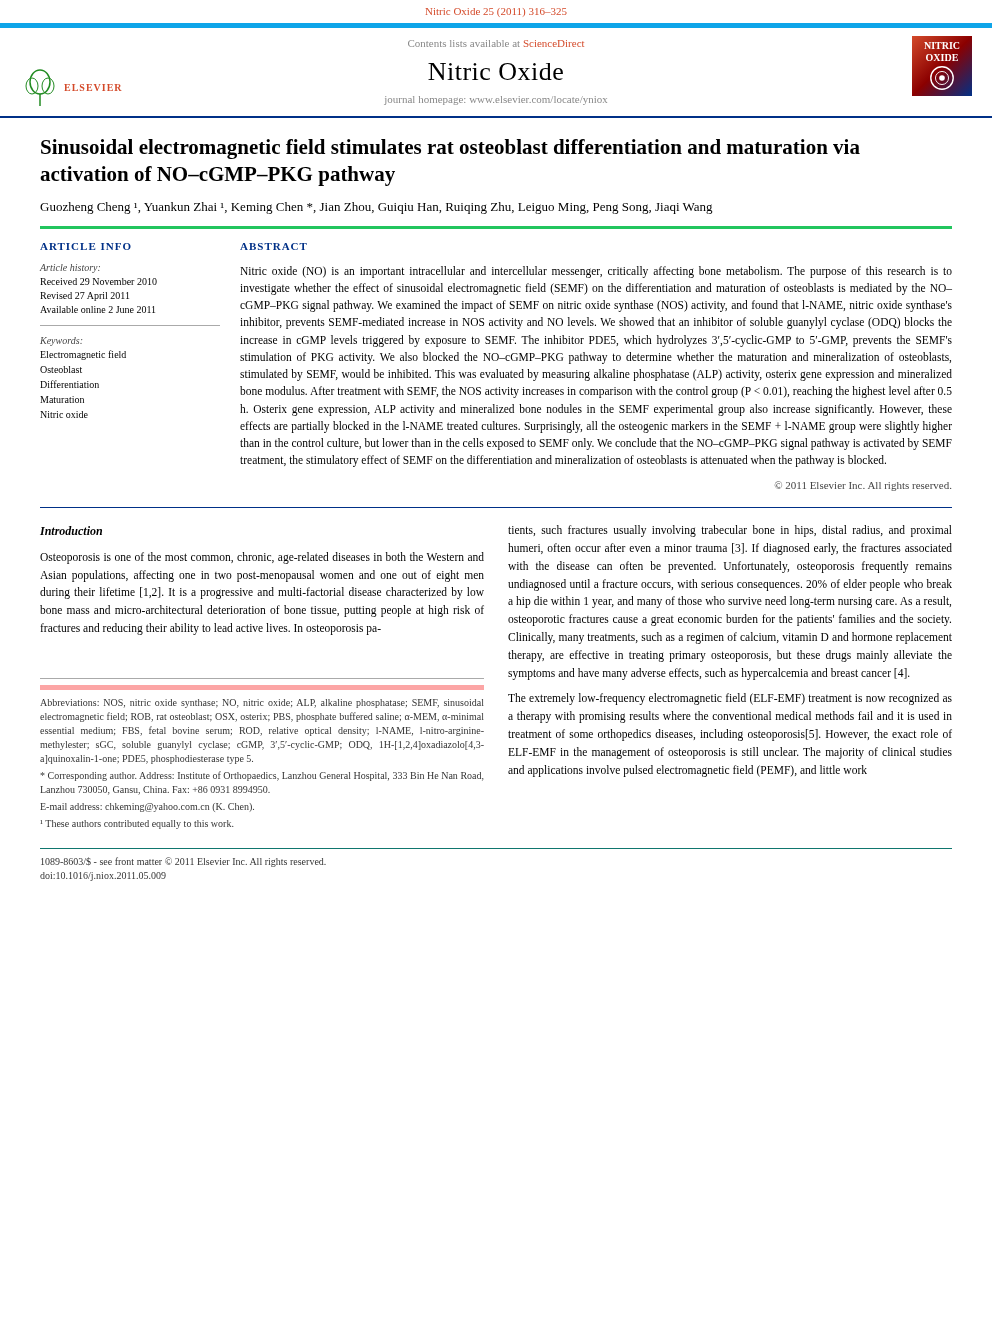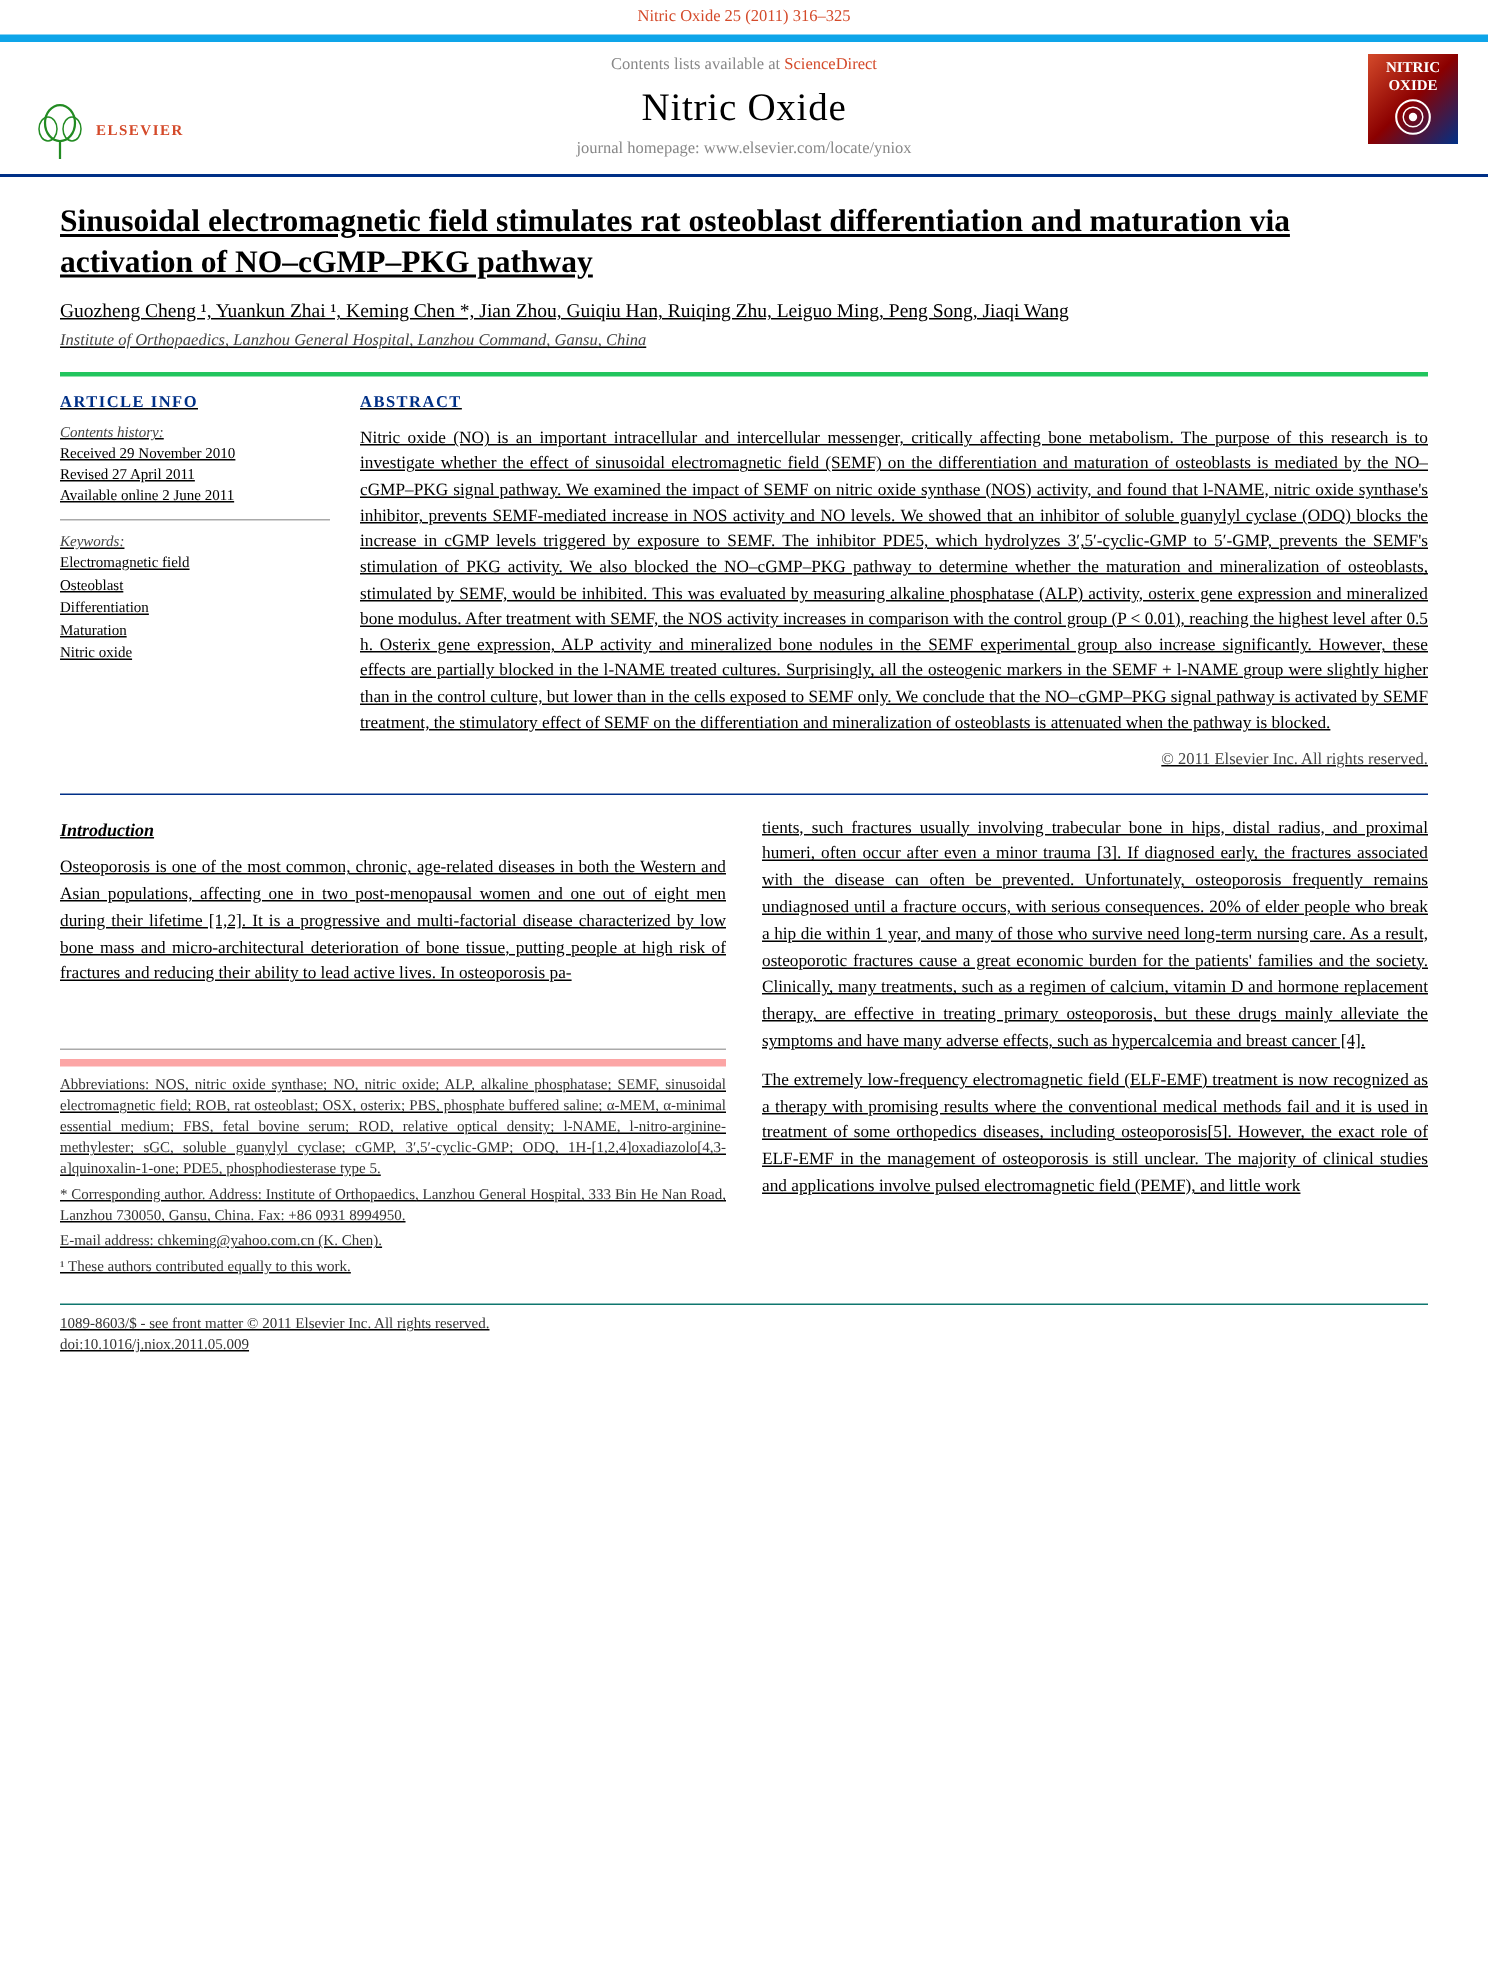--- a/index.html
+++ b/index.html
@@ -90,21 +90,20 @@
       color: #fff;
       font-size: 9px;
       font-weight: bold;
       text-align: center;
       padding: 4px;
     }
 
     
     .main-content {
       padding: 16px 40px 20px 40px;
-      text-decoration: underline;
     }
 
     
     .article-title {
       font-size: 21px;
       font-weight: bold;
       color: #000;
       margin-bottom: 10px;
       line-height: 1.3;
     }
@@ -312,29 +311,28 @@
 </div>
 
 <div class="main-content">
 
   <div class="article-title">Sinusoidal electromagnetic field stimulates rat osteoblast differentiation and maturation via activation of NO–cGMP–PKG pathway</div>
 
   <div class="authors">
     <span>Guozheng Cheng ¹, Yuankun Zhai ¹, Keming Chen *, Jian Zhou, Guiqiu Han, Ruiqing Zhu, Leiguo Ming, Peng Song, Jiaqi Wang</span>
   </div>
 
-  <div class="affiliation">Institute of Orthopaedics, Lanzhou General Hospital, Lanzhou Command, Gansu, China</div>
 
   <div class="article-body">
 
     <div class="article-info">
       <div class="info-section-title">ARTICLE INFO</div>
 
       <div class="info-block">
-        <div class="info-label">Contents history:</div>
+        <div class="info-label">Article history:</div>
         <div class="info-value">Received 29 November 2010</div>
         <div class="info-value">Revised 27 April 2011</div>
         <div class="info-value">Available online 2 June 2011</div>
       </div>
 
       <hr class="divider-h">
 
       <div class="info-block">
         <div class="info-label">Keywords:</div>
         <ul class="keywords-list">

